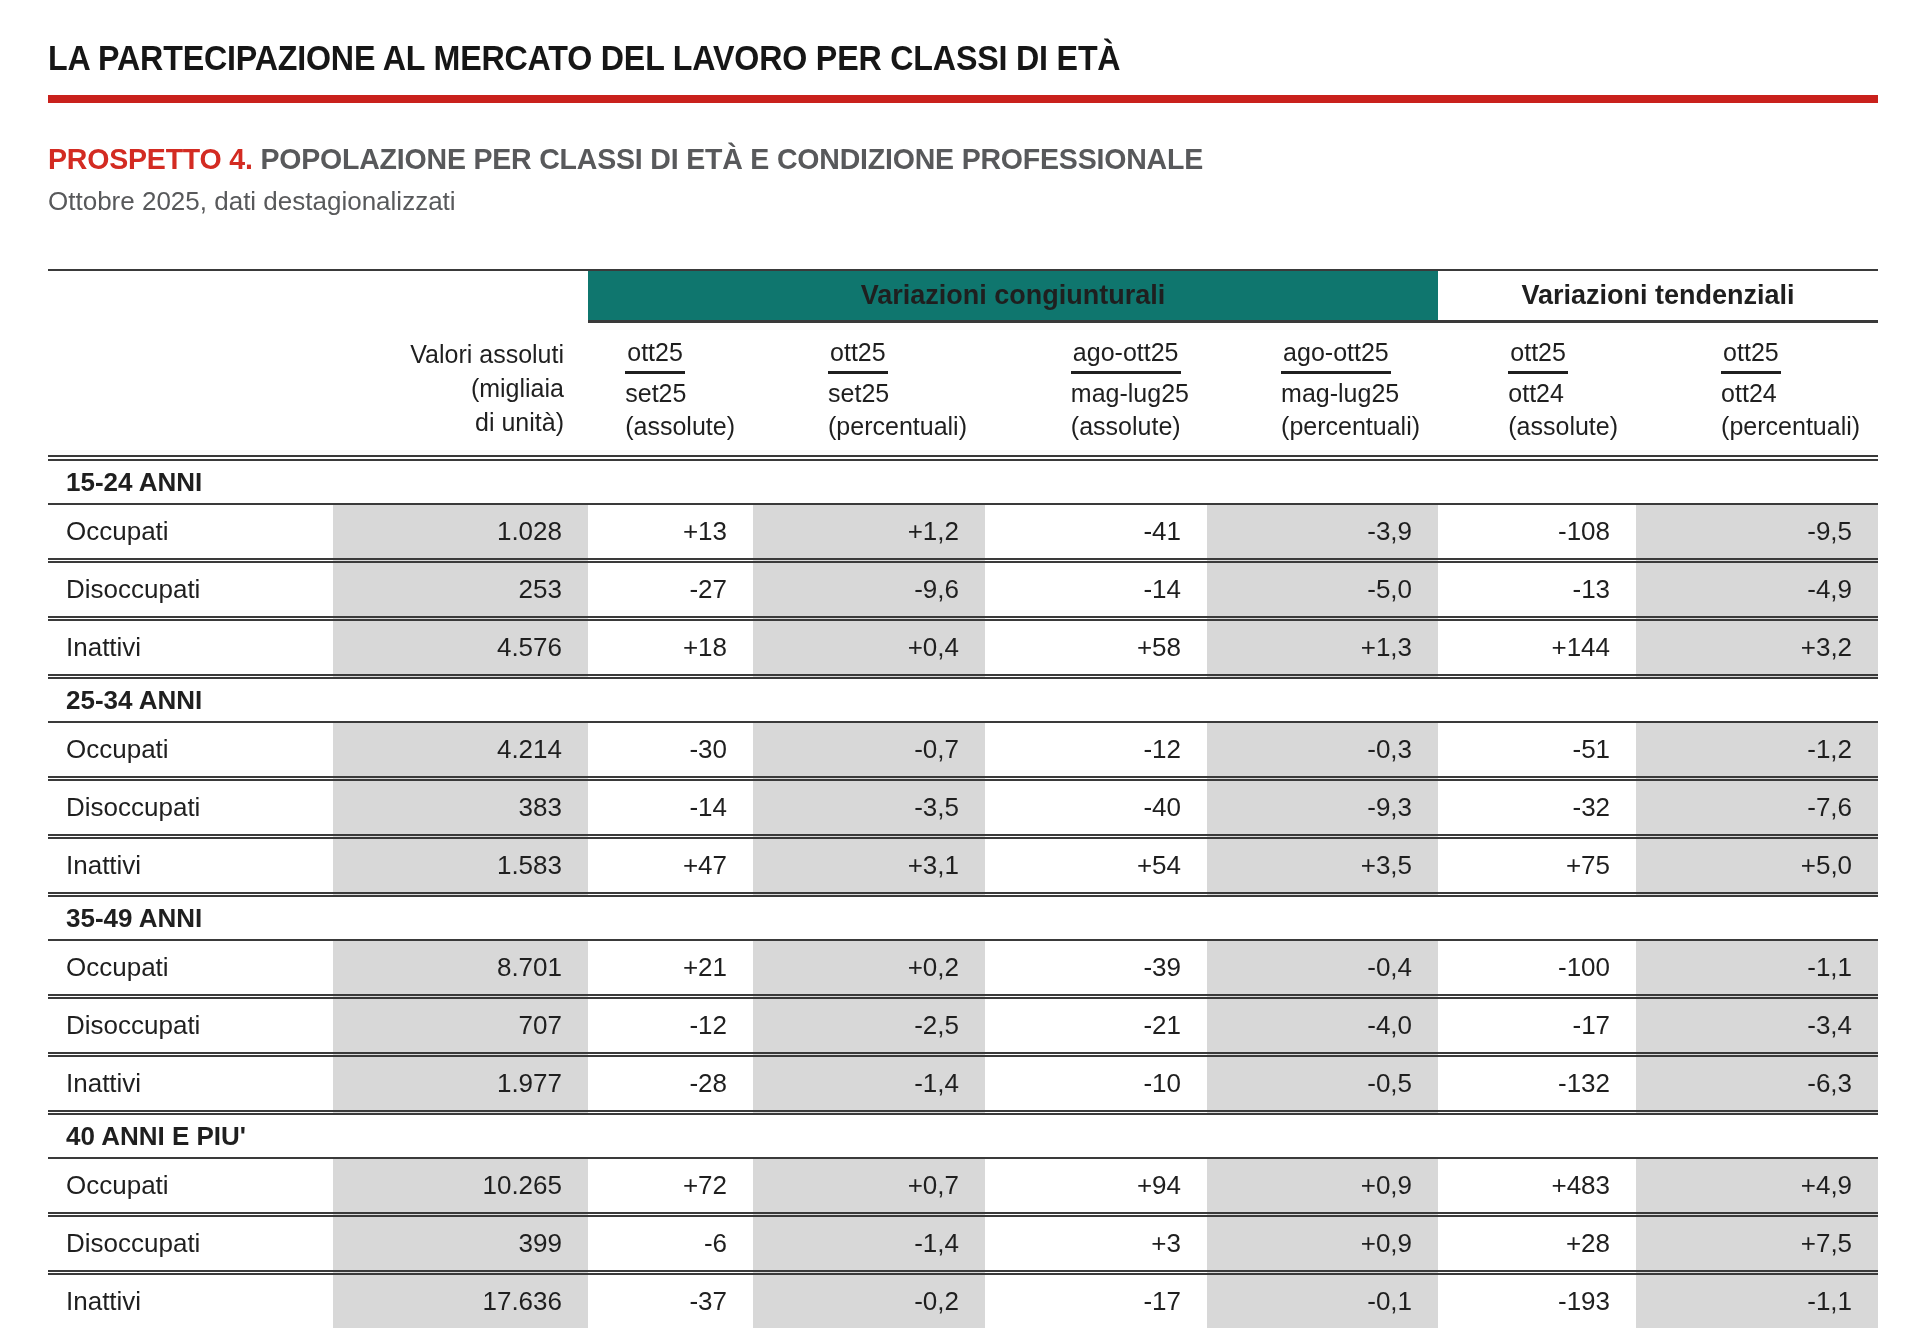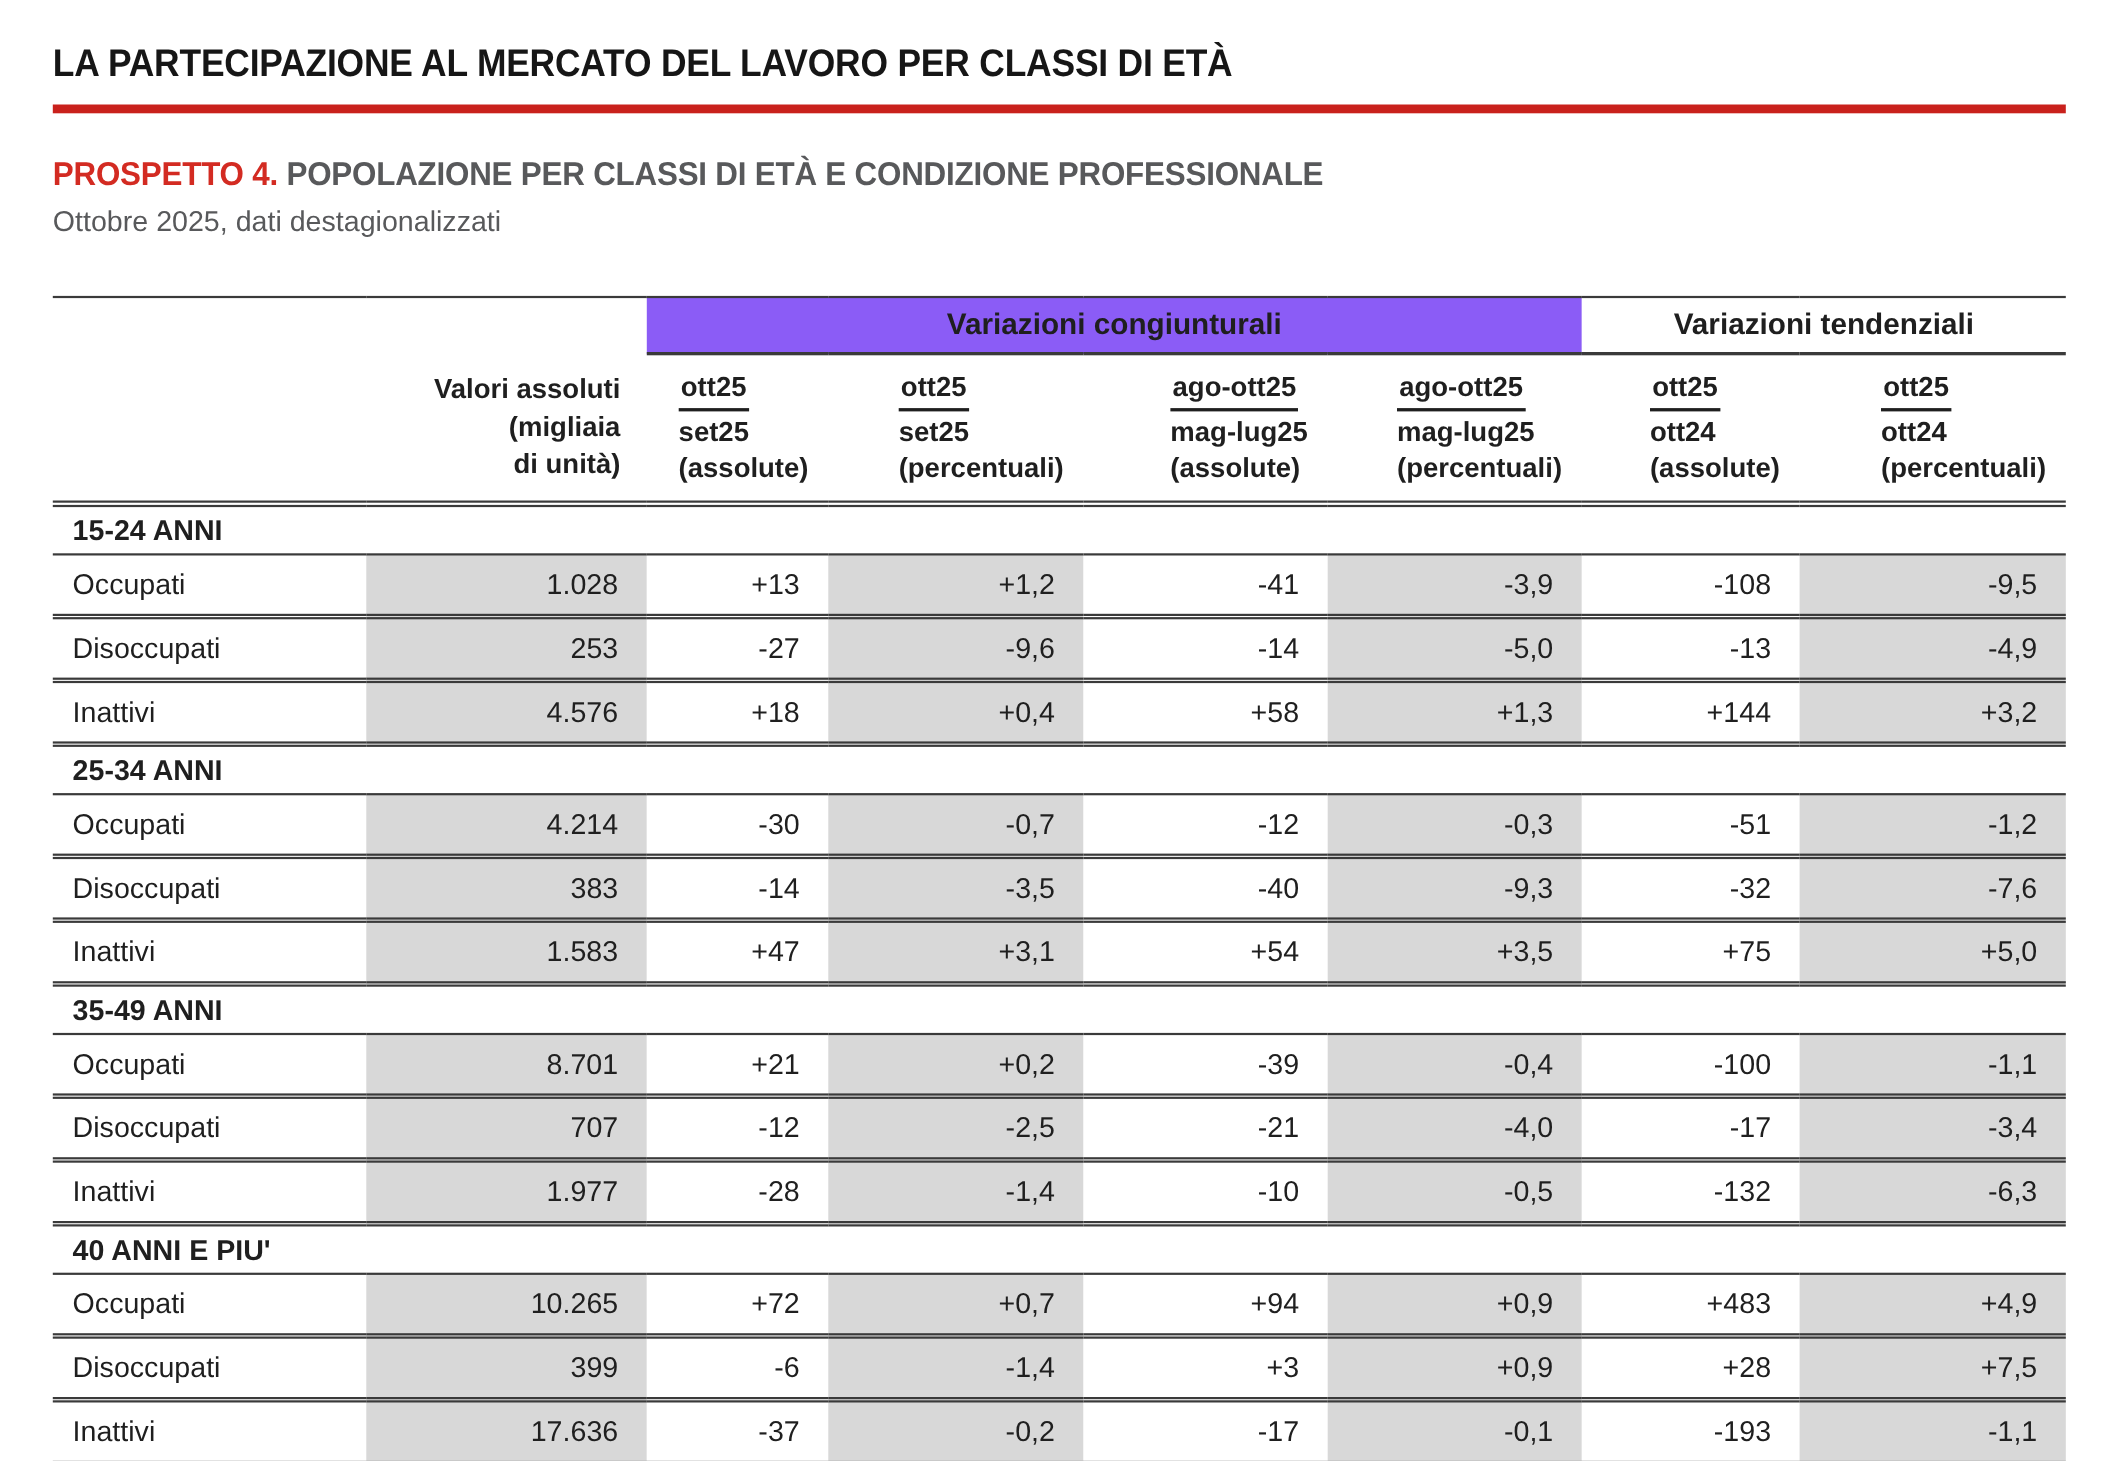--- a/index.html
+++ b/index.html
@@ -26,26 +26,26 @@
   }
   col.c1{width:285px;} col.c2{width:255px;} col.c3{width:165px;} col.c4{width:232px;}
   col.c5{width:222px;} col.c6{width:231px;} col.c7{width:198px;} col.c8{width:242px;}
 
   
   tr.band-row td.spacer{border-top:2px solid #3a3a3a;height:47px;}
   tr.band-row th.band{
     border-top:2px solid #3a3a3a;border-bottom:3px solid #3a3a3a;
     height:47px;font-size:27px;font-weight:bold;text-align:center;vertical-align:middle;
   }
-  tr.band-row th.gray-band{background:#8b5cf6;margin-left:44px;}
+  tr.band-row th.gray-band{background:#0f766e;margin-left:44px;}
   tr.band-row th.white-band{background:#ffffff;}
 
   
   tr.sub-row th{
-    height:130px;vertical-align:middle;font-weight:bold;font-size:25px;
+    height:130px;vertical-align:middle;font-weight:normal;font-size:25px;
     border-bottom:6px double #3a3a3a;background:#fff;
   }
   th.valass{text-align:right;padding-right:24px;line-height:34px;font-size:27px;}
   th.valass span{display:block;}
   th.frac{text-align:right;padding-right:18px;}
   .stack{display:inline-block;text-align:left;line-height:33px;margin-left:24px;}
   .stack .line{display:block;}
   .fnum{display:inline-block;border-bottom:3px solid #1f1f1f;padding:0 2px 2px 2px;margin-bottom:3px;}
 
   

